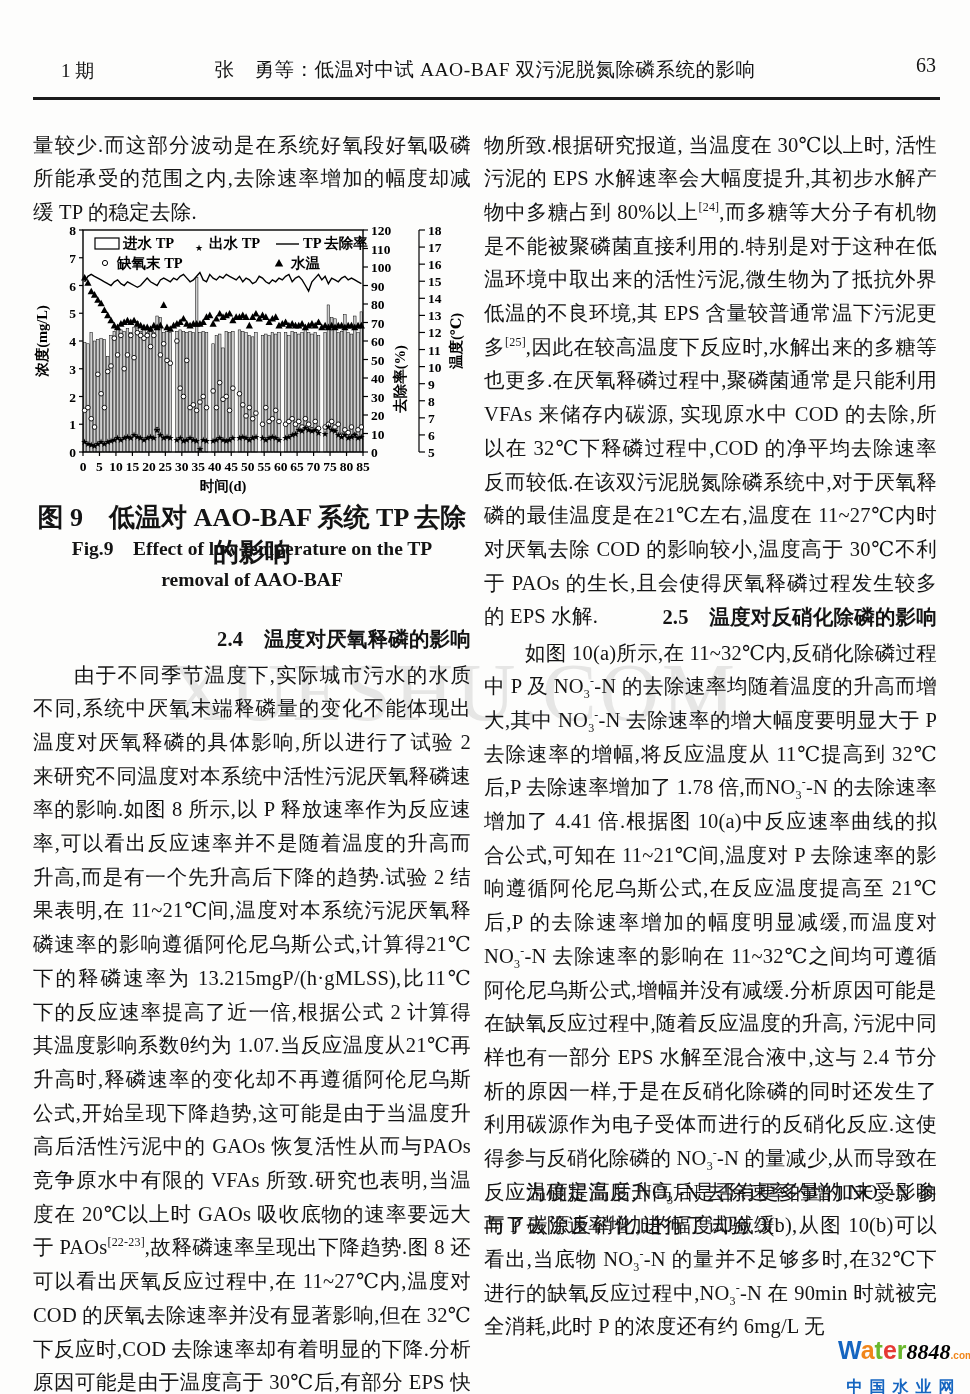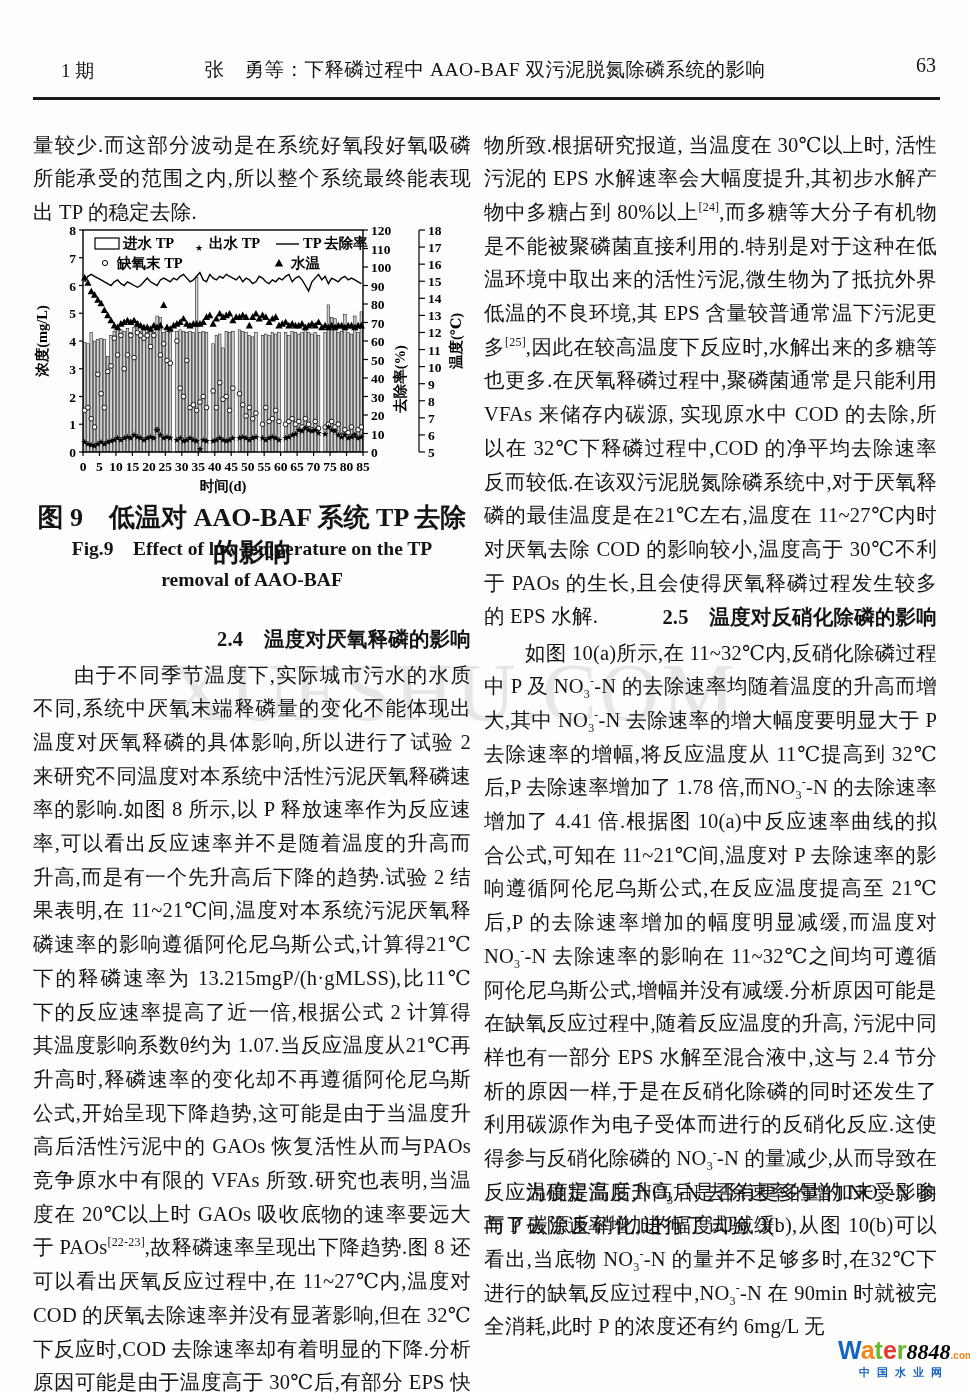--- a/index.html
+++ b/index.html
@@ -27,36 +27,36 @@
   .leg{font-size:14.5px;font-weight:bold;font-family:"Liberation Serif","DejaVu Serif",serif;}
   .star{font-size:9px;font-family:"DejaVu Sans",sans-serif;}
   
   .wm{position:absolute;left:168px;top:646px;font-size:82px;letter-spacing:3px;
       color:rgba(110,110,110,0.16);font-family:Liberation Serif, serif;white-space:nowrap;}
   
   .logo{position:absolute;left:838px;top:1338px;width:132px;text-align:center;line-height:1;}
   .logo-word{font-family:"Liberation Sans","DejaVu Sans",sans-serif;font-weight:bold;font-size:25px;letter-spacing:0;}
   .logo-num{font-family:"Liberation Serif",serif;font-style:italic;font-weight:bold;font-size:22px;color:#000000;}
   .logo-com{font-size:10px;color:#f08519;font-family:"Liberation Sans",sans-serif;font-weight:bold;}
-  .logo-sub{margin-top:4px;font-size:11px;font-weight:bold;color:#1565c0;letter-spacing:7px;
+  .logo-sub{margin-top:16px;font-size:16px;font-weight:bold;color:#1565c0;letter-spacing:7px;
             font-family:"Liberation Sans",sans-serif;white-space:nowrap;}
 </style>
 </head>
 <body>
 
 <div class="page">
 
   <div class="wm">XUESHU.COM</div>
 
   <div class="hdr-issue">1 期</div>
-  <div class="hdr-title">张　勇等：下释磷过程中 AAO-BAF 双污泥脱氮除磷系统的影响</div>
+  <div class="hdr-title">张　勇等：低温对中试 AAO-BAF 双污泥脱氮除磷系统的影响</div>
   <div class="hdr-page">63</div>
   <div class="hdr-rule"></div>
 
-  <p class="blk colL" style="top:108px">量较少.而这部分波动是在系统好氧段好氧吸磷所能承受的范围之内,所以整个系统最终能表现出 TP 的稳定去除.</p>
+  <p class="blk colL" style="top:108px">量较少.而这部分波动是在系统好氧段好氧吸磷所能承受的范围之内,去除速率增加的幅度却减缓 TP 的稳定去除.</p>
 
   <svg class="fig-svg" id="tp-chart" width="438" height="278" viewBox="0 0 438 278">
       <rect x="50.35" y="120.39" width="2.6" height="109.61" fill="#cfcfcf" stroke="#000" stroke-width="0.5"></rect>
       <rect x="53.64" y="121.78" width="2.6" height="108.22" fill="#cfcfcf" stroke="#000" stroke-width="0.5"></rect>
       <rect x="56.94" y="110.68" width="2.6" height="119.32" fill="#cfcfcf" stroke="#000" stroke-width="0.5"></rect>
       <rect x="60.23" y="119.00" width="2.6" height="111.00" fill="#cfcfcf" stroke="#000" stroke-width="0.5"></rect>
       <rect x="63.52" y="117.61" width="2.6" height="112.39" fill="#cfcfcf" stroke="#000" stroke-width="0.5"></rect>
       <rect x="66.82" y="116.23" width="2.6" height="113.77" fill="#cfcfcf" stroke="#000" stroke-width="0.5"></rect>
       <rect x="70.11" y="117.61" width="2.6" height="112.39" fill="#cfcfcf" stroke="#000" stroke-width="0.5"></rect>
       <rect x="73.41" y="134.26" width="2.6" height="95.74" fill="#cfcfcf" stroke="#000" stroke-width="0.5"></rect>

